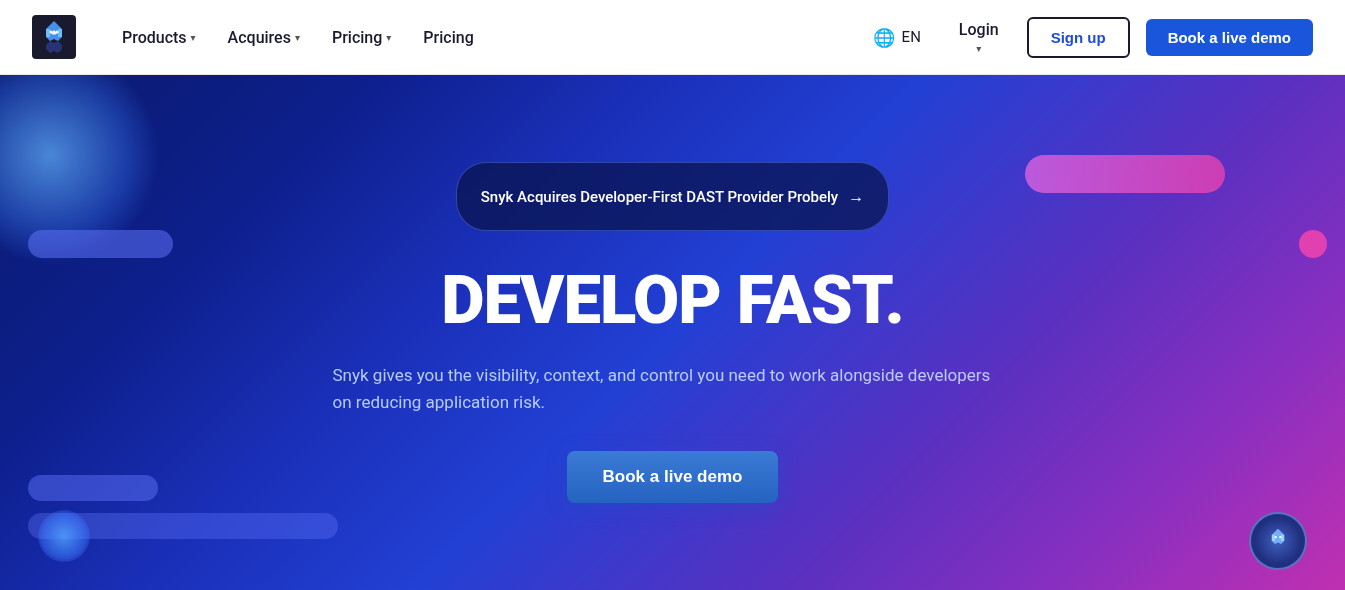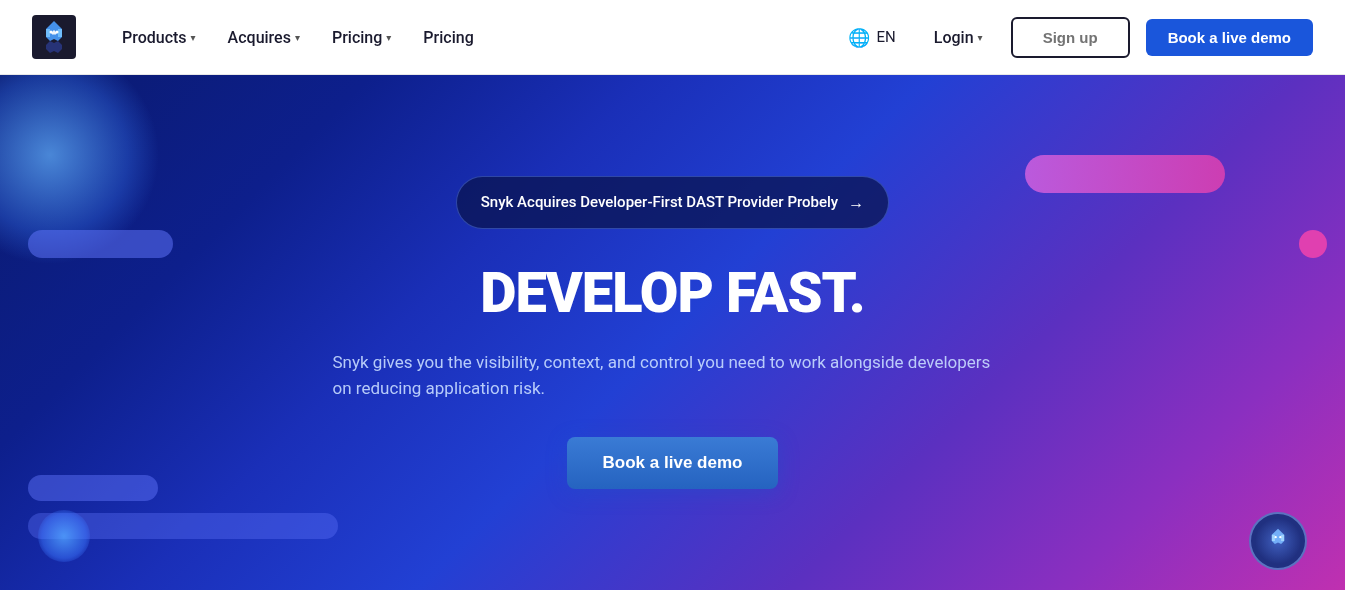--- a/index.html
+++ b/index.html
@@ -68,28 +68,29 @@
     }
     .login-btn {
       display: flex;
       align-items: center;
       gap: 4px;
       font-size: 16px;
       font-weight: 500;
       color: #1a1a2e;
       cursor: pointer;
       padding: 8px 12px;
+      flex-direction: column;
     }
     .signup-btn {
-      padding: 10px 30px;
+      padding: 10px 22px;
       border: 2px solid #1a1a2e;
       border-radius: 6px;
       font-size: 15px;
       font-weight: 600;
-      color: #737373;
+      color: #1d4ed8;
       background: transparent;
       cursor: pointer;
     }
     .demo-btn-nav {
       padding: 10px 22px;
       background: #1a56db;
       border: none;
       border-radius: 6px;
       font-size: 15px;
       font-weight: 600;
@@ -190,37 +191,37 @@
     }
 
     
     .announcement-pill {
       display: flex;
       align-items: center;
       gap: 10px;
       background: rgba(10, 20, 80, 0.75);
       border: 1px solid rgba(100, 140, 255, 0.4);
       border-radius: 30px;
-      padding: 16px 24px;
+      padding: 24px 24px;
       margin-bottom: 36px;
       cursor: pointer;
     }
     .announcement-text {
       color: #fff;
       font-size: 15px;
       font-weight: 500;
     }
     .announcement-arrow {
       color: #fff;
       font-size: 16px;
     }
 
     
     .hero-headline {
-      font-size: 56px;
+      font-size: 67px;
       font-weight: 900;
       color: #fff;
       line-height: 1.0;
       letter-spacing: -1px;
       margin-bottom: 28px;
       text-transform: uppercase;
     }
     .hero-subtext {
       color: rgba(200, 220, 255, 0.9);
       font-size: 17px;

